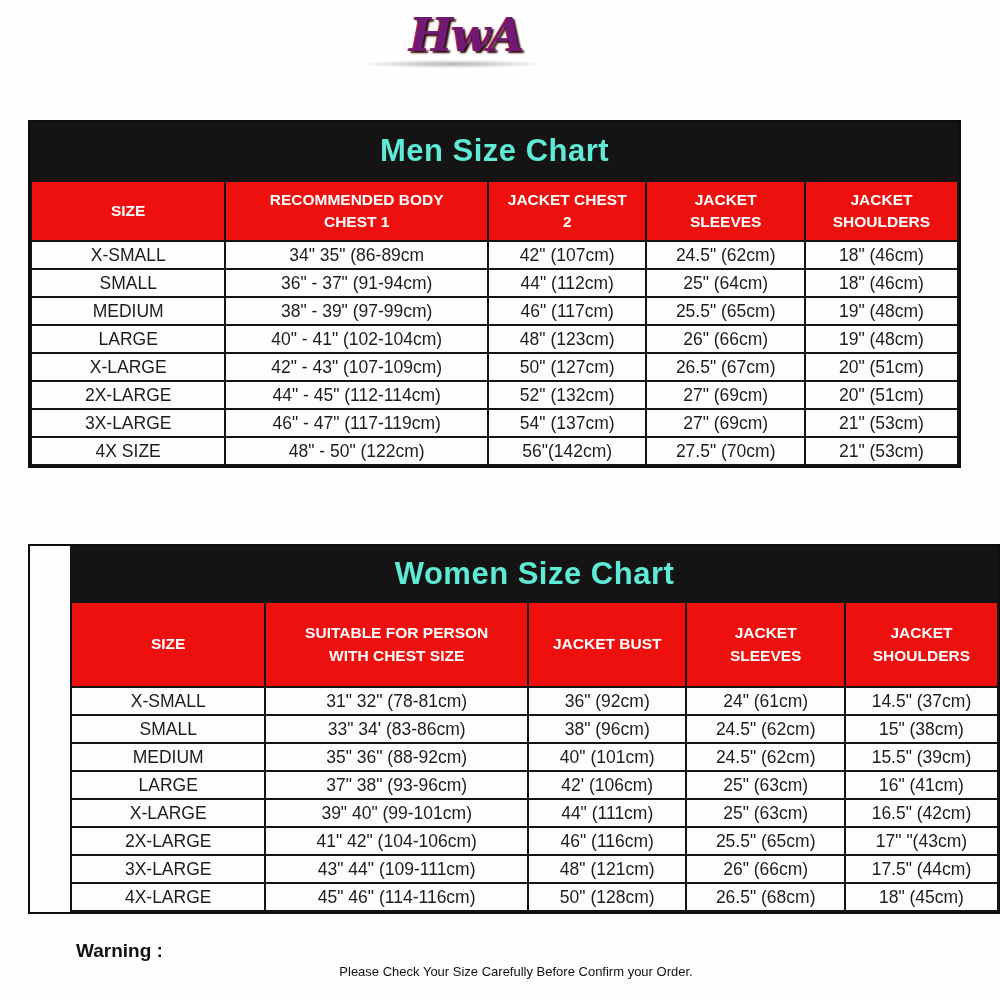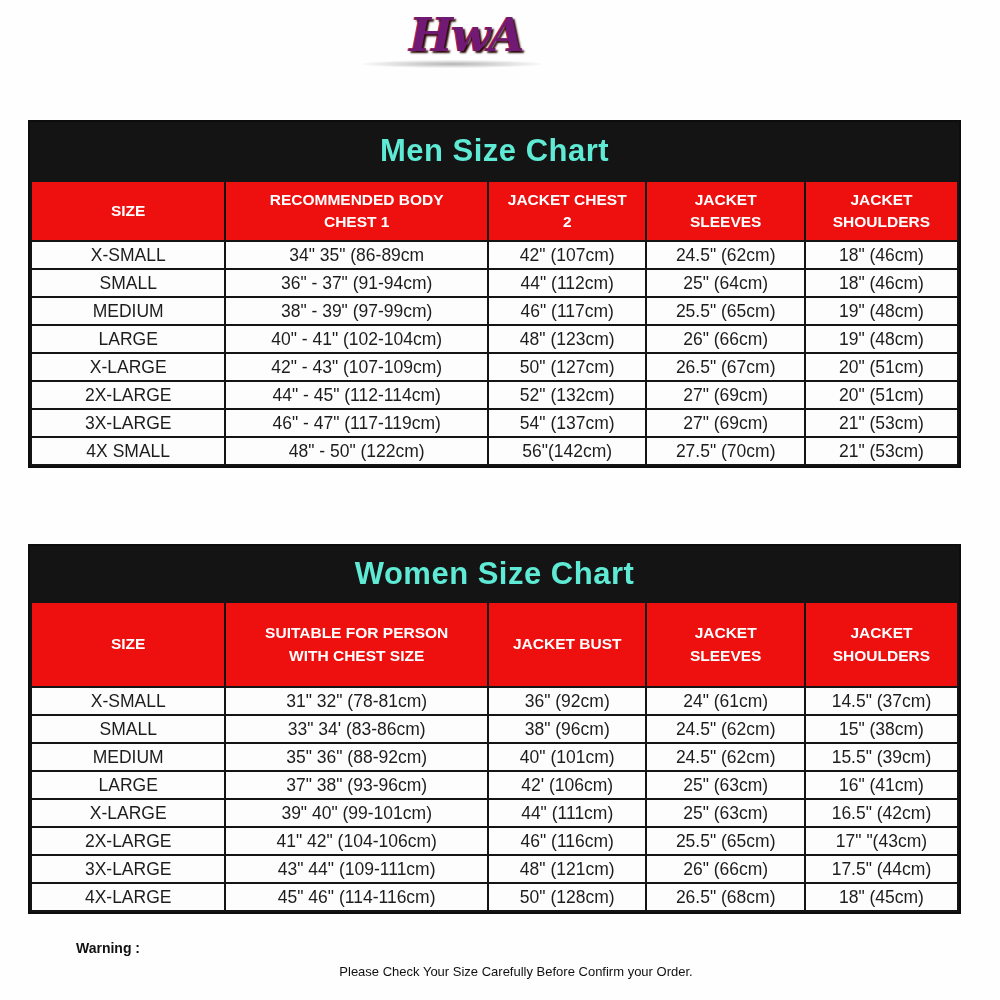--- a/index.html
+++ b/index.html
@@ -60,21 +60,21 @@
 
   
   .chart {
     position: absolute;
     left: 28px;
     width: 929px;
     border: 2px solid #0d0d0d;
     background: #fdfdfd;
   }
   .chart-men   { top: 120px; }
-  .chart-women { top: 544px; }
+  .chart-women { top: 544px; padding-left: 40px; }
 
   .chart-title {
     background: #141414;
     color: #5eead4;
     font-weight: bold;
     font-size: 31px;
     text-align: center;
     letter-spacing: 0.5px;
   }
   .chart-men .chart-title   { height: 58px; line-height: 58px; }
@@ -115,21 +115,21 @@
   .col-2 { width: 17%; }
   .col-3 { width: 17%; }
   .col-4 { width: 16.4%; }
 
   
   .warning-label {
     position: absolute;
     top: 940px;
     left: 76px;
     font-weight: bold;
-    font-size: 14px;
+    font-size: 19px;
     color: #111111;
   }
   .warning-message {
     position: absolute;
     top: 964px;
     left: 16px;
     width: 100%;
     text-align: center;
     font-weight: normal;
     font-size: 13px;
@@ -208,21 +208,21 @@
             <td class="col-4">20" (51cm)</td>
           </tr>
           <tr>
             <td class="col-0">3X-LARGE</td>
             <td class="col-1">46" - 47" (117-119cm)</td>
             <td class="col-2">54" (137cm)</td>
             <td class="col-3">27" (69cm)</td>
             <td class="col-4">21" (53cm)</td>
           </tr>
           <tr>
-            <td class="col-0">4X SMALL</td>
+            <td class="col-0">4X SIZE</td>
             <td class="col-1">48" - 50" (122cm)</td>
             <td class="col-2">56"(142cm)</td>
             <td class="col-3">27.5" (70cm)</td>
             <td class="col-4">21" (53cm)</td>
           </tr>
         </tbody>
     </table>
   </div>
 
   <div class="chart chart-women">

